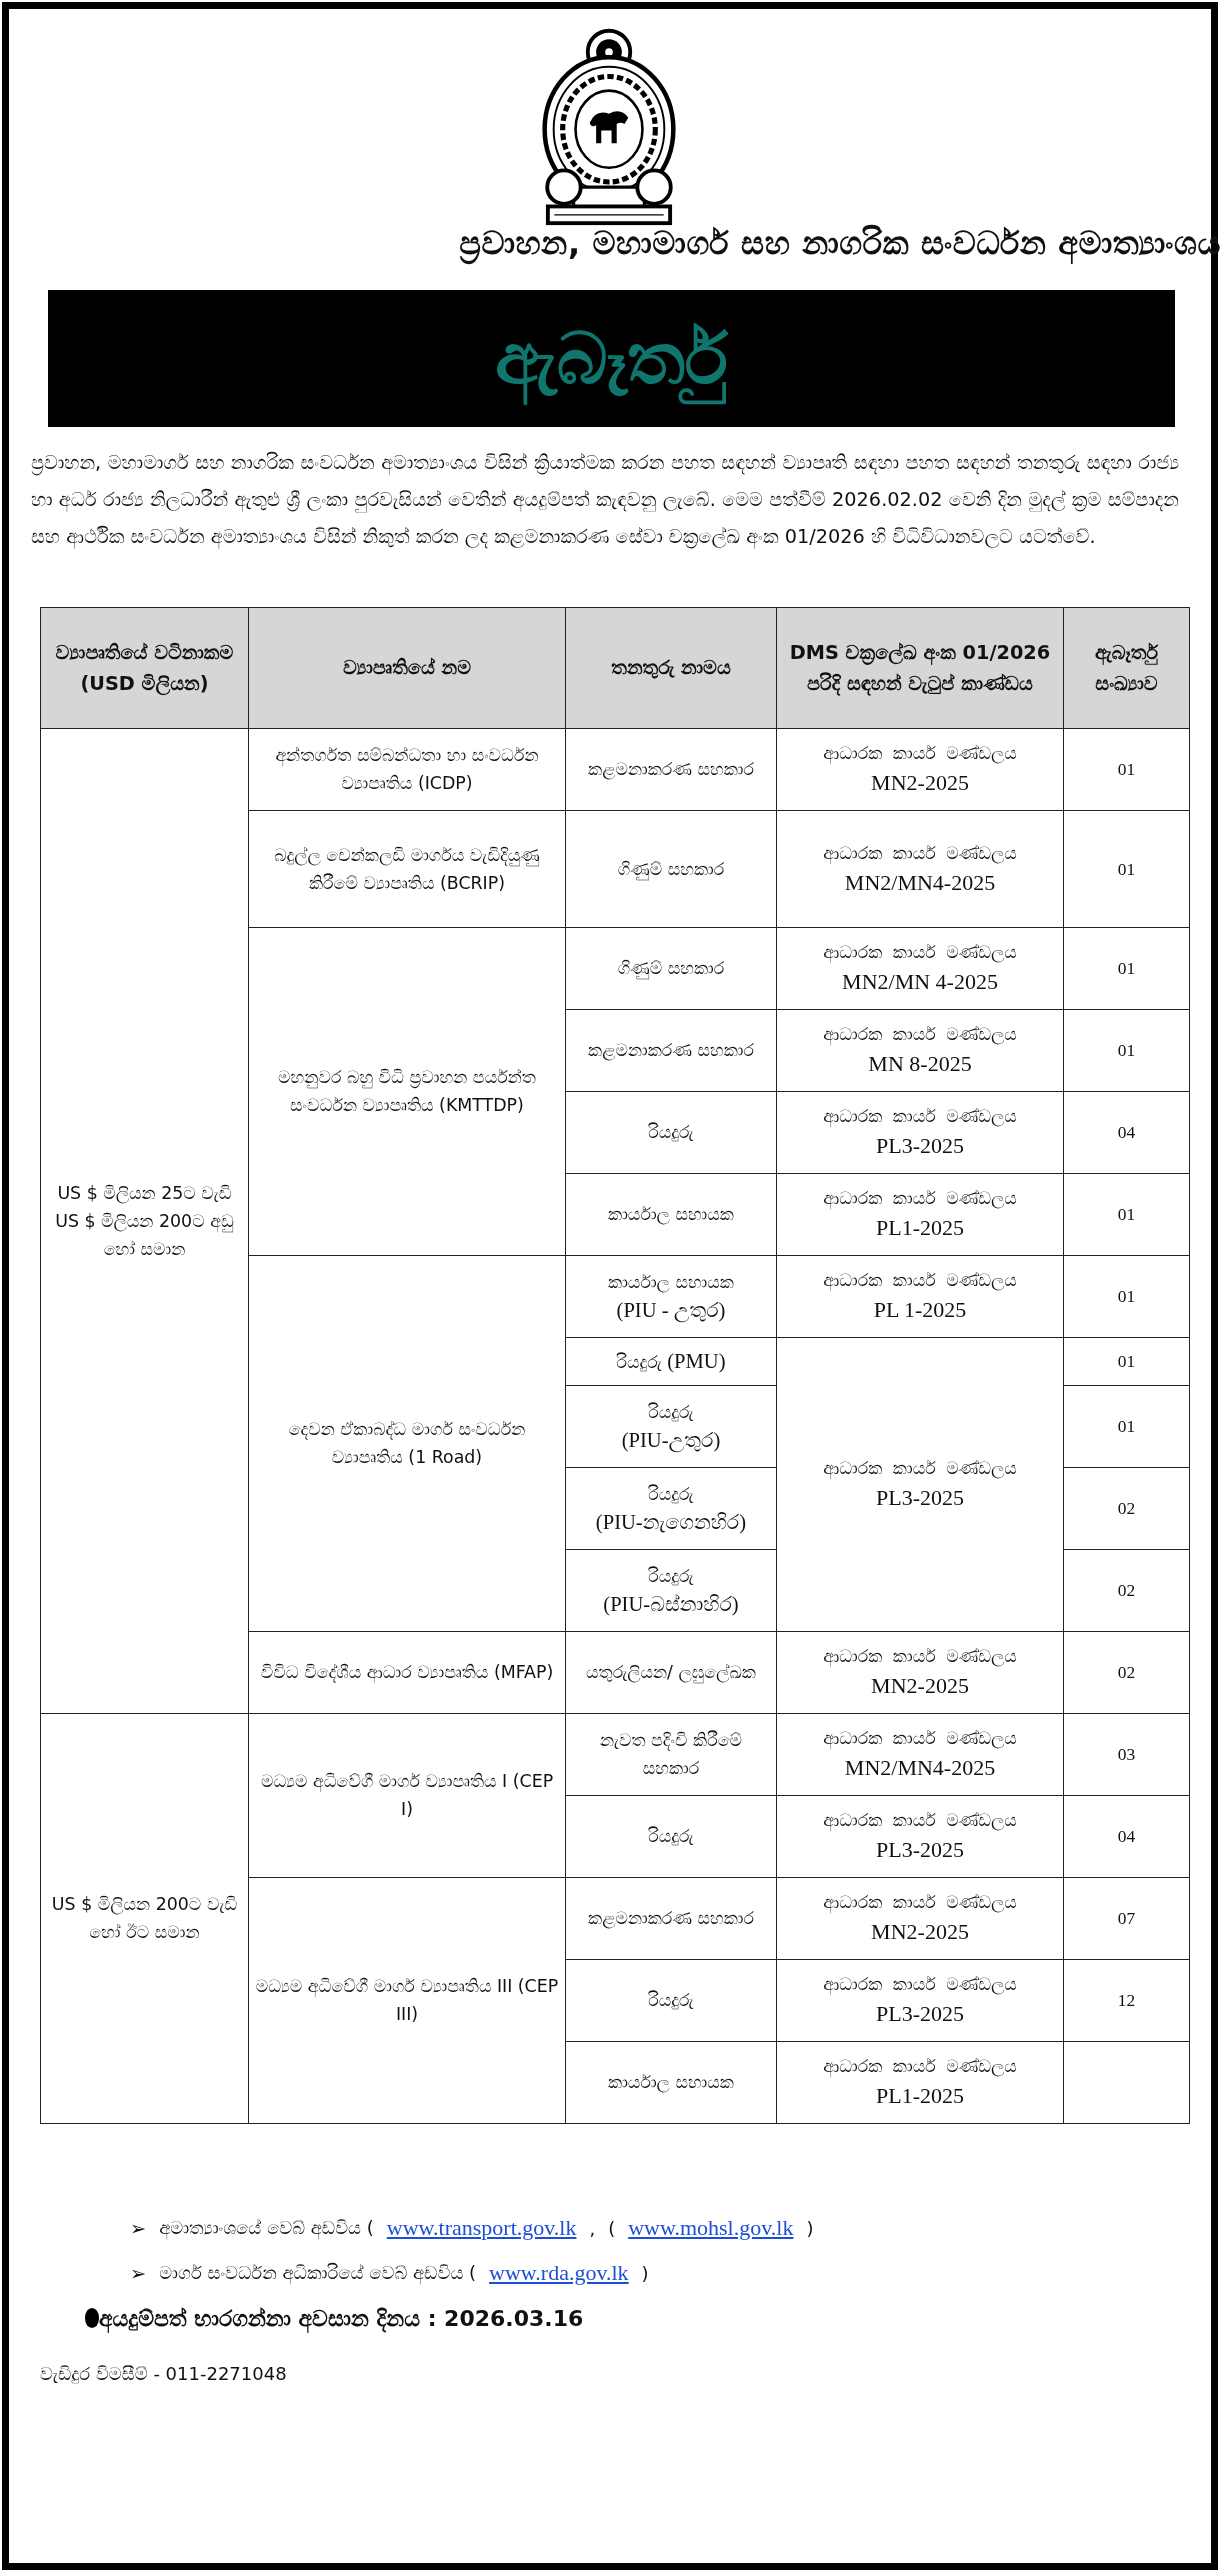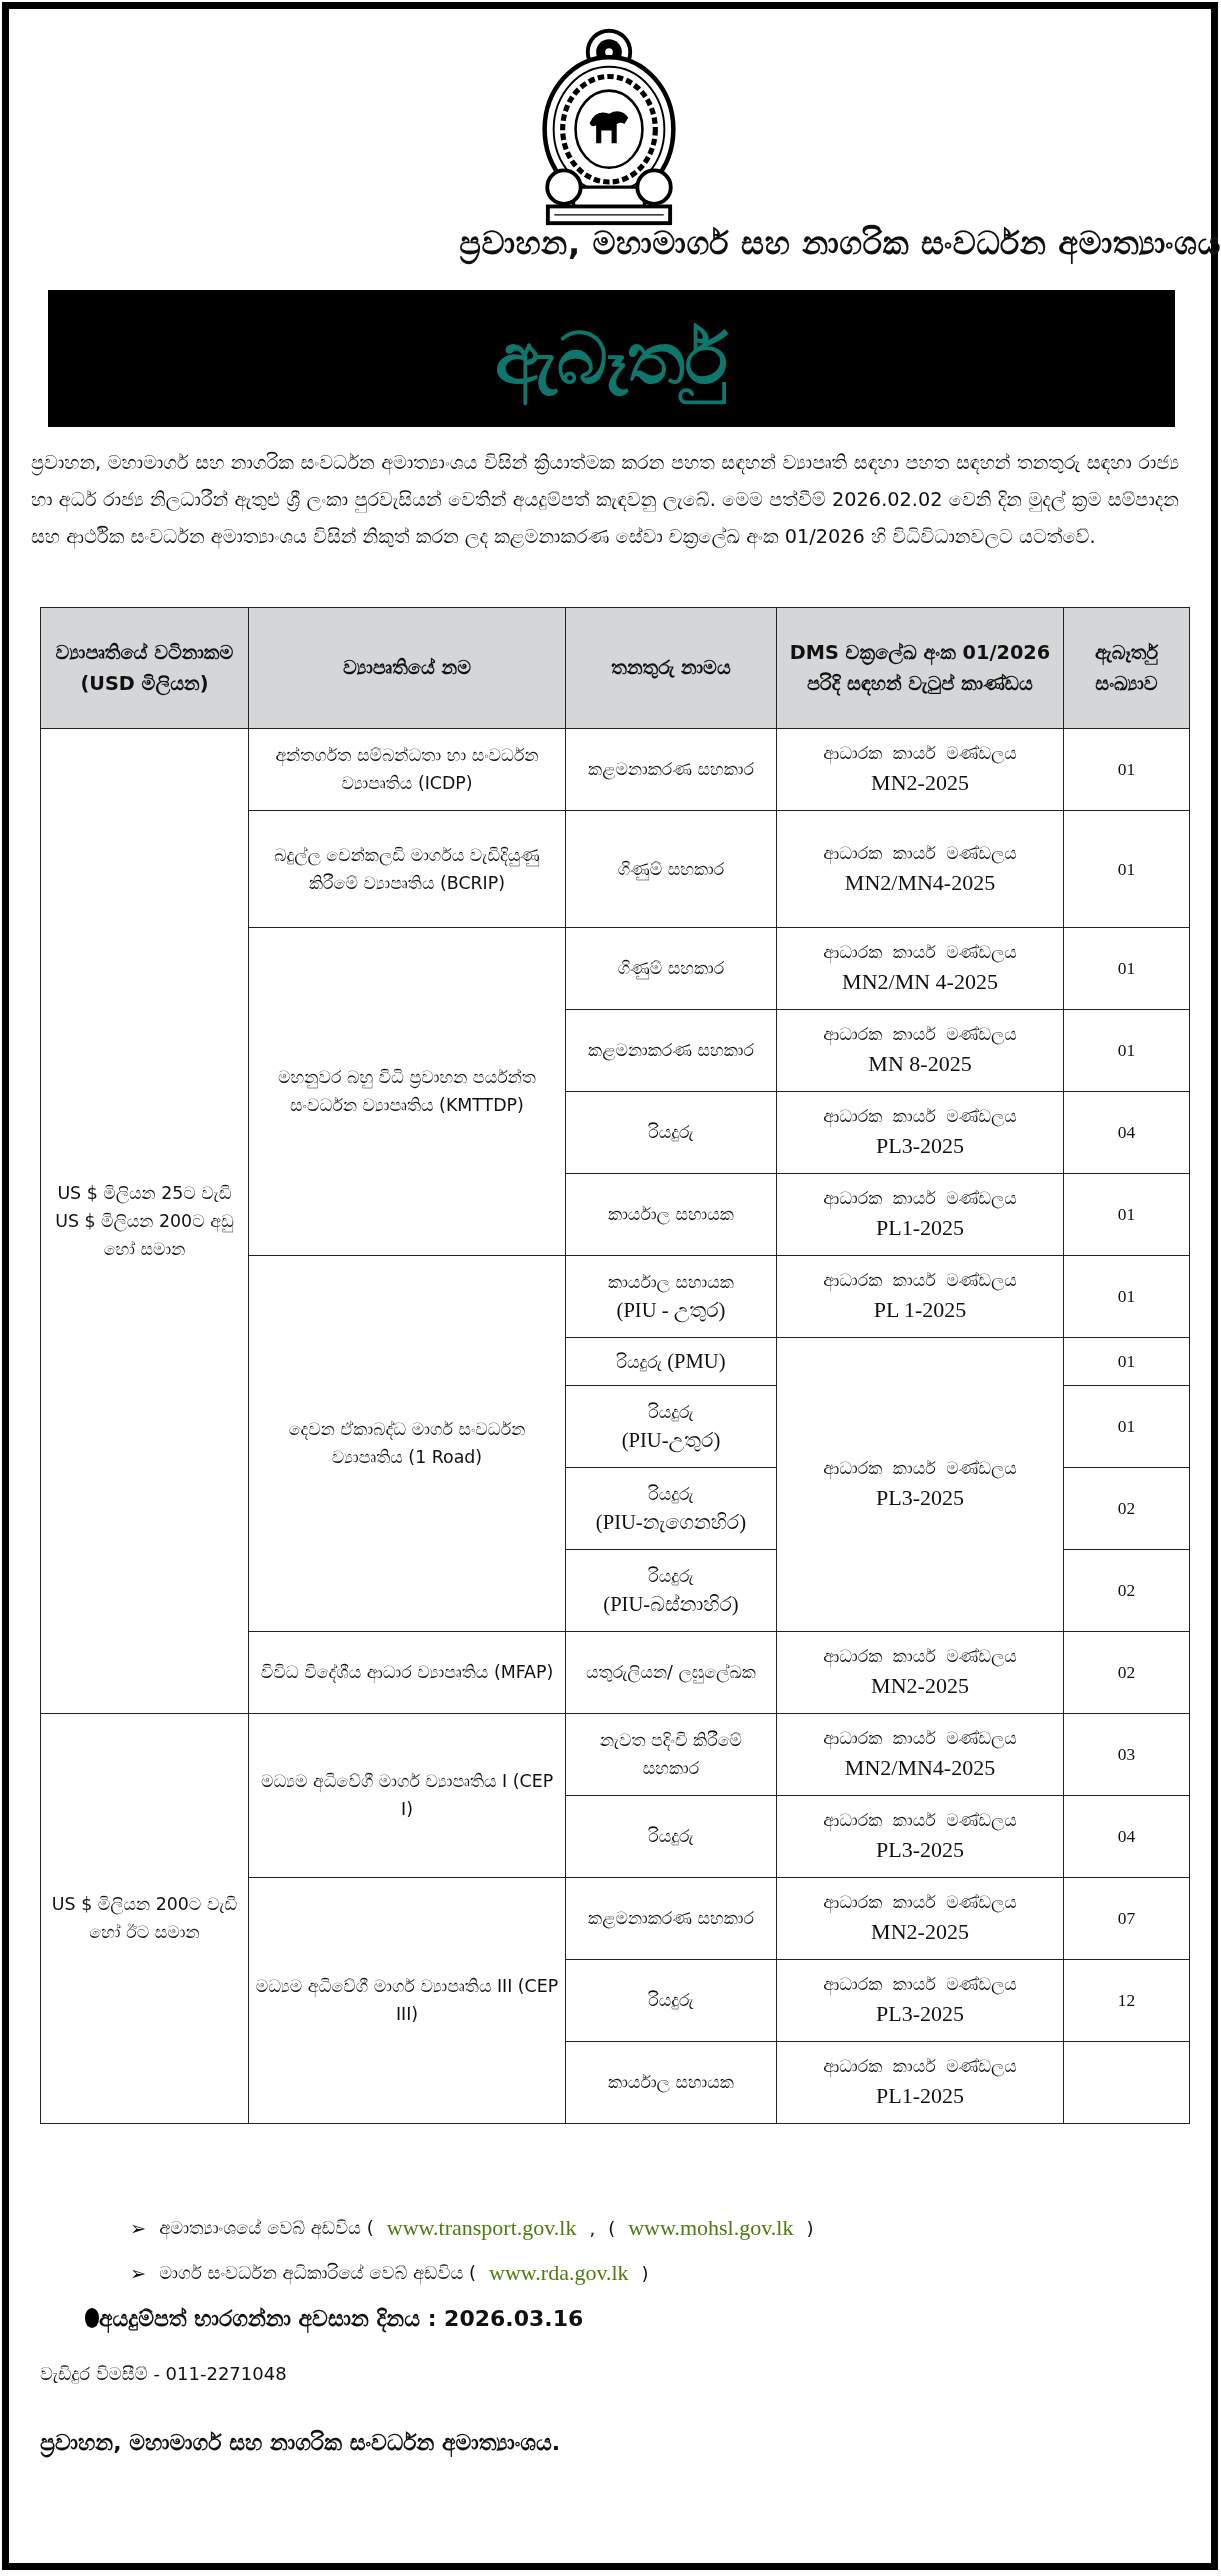--- a/index.html
+++ b/index.html
@@ -22,21 +22,21 @@
   table.vac td { font-size:17.4px; line-height:28px; text-align:center; }
   td.budget { text-align:left; font-size:19.3px; line-height:33px; }
   td.project { text-align:left; font-size:18px; line-height:32px; }
   td.code .l1 { display:block; font-size:17.4px;font-family:Liberation Mono, monospace; }
   td.code .l2 { display:block; font-family:"Liberation Serif","DejaVu Serif",serif; font-size:22px; }
   td.count { font-family:"Liberation Serif","DejaVu Serif",serif; font-size:19.3px; }
   td.post .latin { font-family:"Liberation Serif","DejaVu Serif",serif; font-size:20.6px; }
   .footer { position:absolute; left:40px; top:2215px; width:1148px; font-family:"DejaVu Sans","Liberation Sans",sans-serif; }
   .footer .lead { font-size:18px; margin:0 0 22px 0; }
   .footer .link-row { font-size:18px; margin:0 0 19.3px 90px; display:flex; align-items:center; gap:13px; }
-  .footer .link-row a { color:#4d7c0f; font-family:"Liberation Serif","DejaVu Serif",serif; font-size:22px; }
+  .footer .link-row a { color:#1d4ed8; text-decoration:underline; font-family:"Liberation Serif","DejaVu Serif",serif; font-size:22px; }
   .arrow { font-size:19.3px; }
   .deadline { font-size:22px; font-weight:bold; margin:6.4px 0 32px 45px; display:flex; align-items:center; }
   .dot { width:14px; height:19.3px; border-radius:50%; background:#000; display:inline-block; }
   .phone { font-size:18px; margin:0 0 45px 0; }
   .sig1, .sig2 { font-size:22px; font-weight:bold; margin:0 0 15.5px 0; }
 </style>
 </head>
 <body>
 
 <div class="frame"></div>
@@ -250,15 +250,14 @@
     <span class="arrow">➢</span>
     <span>මාර්ග සංවර්ධන අධිකාරියේ වෙබ් අඩවිය (</span>
     <a>www.rda.gov.lk</a>
     <span>)</span>
   </div>
   <div class="deadline">
     <span class="dot"></span>
     <span>අයදුම්පත් භාරගන්නා අවසාන දිනය : 2026.03.16</span>
   </div>
   <p class="phone">වැඩිදුර විමසීම් - 011-2271048</p>
-  <p class="sig2">ප්‍රවාහන, මහාමාර්ග සහ නාගරික සංවර්ධන අමාත්‍යාංශය.</p>
 </div>
 
 
 </body></html>

